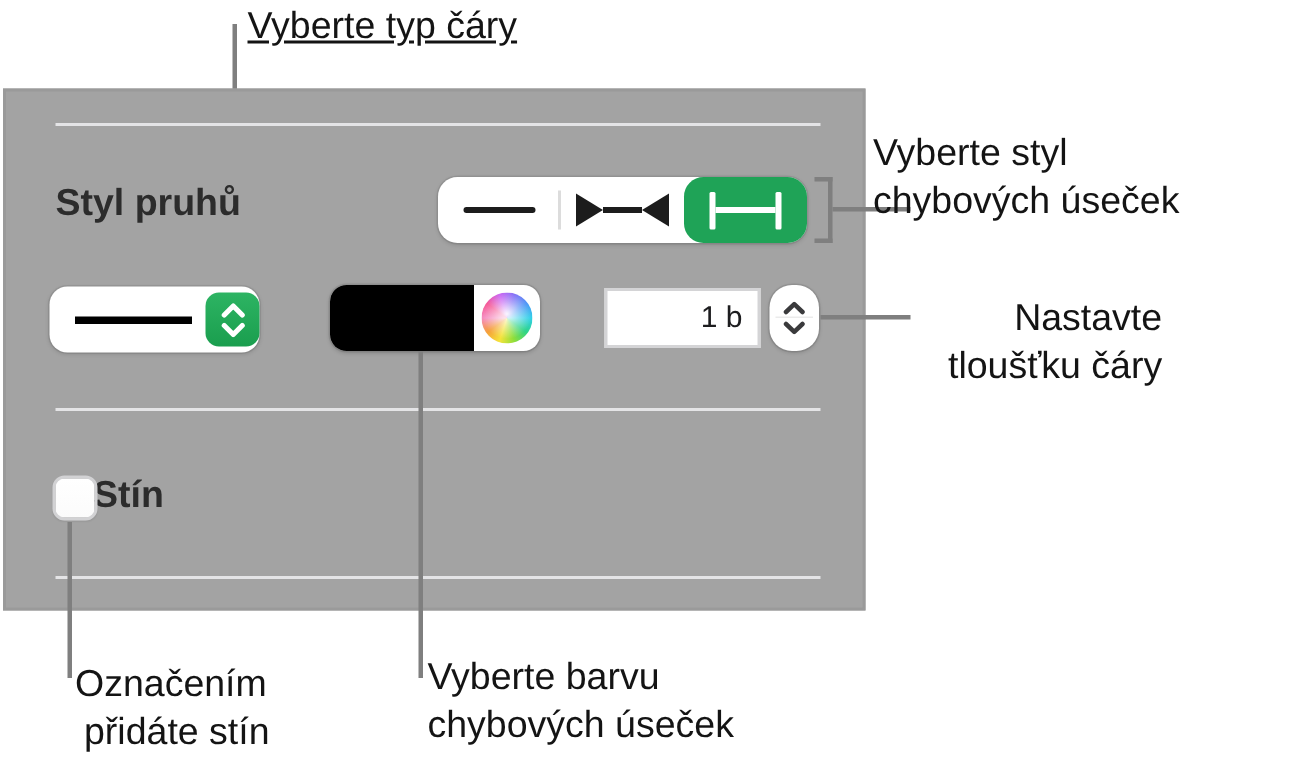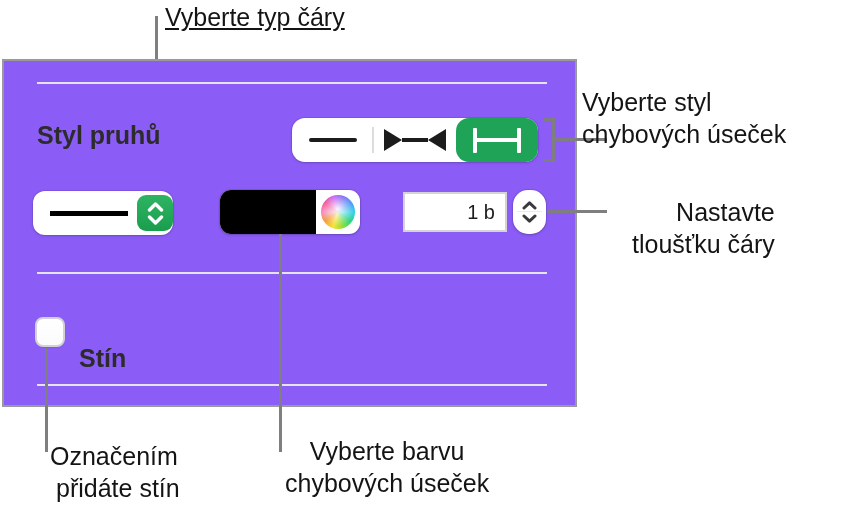--- a/index.html
+++ b/index.html
@@ -8,21 +8,21 @@
     font-family:"Liberation Sans","DejaVu Sans",sans-serif;
     -webkit-font-smoothing:antialiased;overflow:hidden;
   }
   .abs{position:absolute;}
   
   .callout{font-size:25px;line-height:32px;color:#141414;font-weight:400;white-space:nowrap;}
   .conn-v{width:3px;background:#7f7f7f;}
   .conn-h{height:3px;background:#7f7f7f;}
   .bracket{width:12px;height:44px;border:3px solid #7f7f7f;border-left:none;box-sizing:border-box;background:transparent;}
   
-  .panel{left:2px;top:59px;width:571px;height:344px;background:#8b5cf6;border:2px solid #9a9a9a;}
+  .panel{left:2px;top:59px;width:571px;height:344px;background:#a3a3a3;border:2px solid #9a9a9a;}
   .divider{height:2px;background:#e4e4e6;}
   .panel-label{font-size:25px;font-weight:600;color:#2c2c2c;white-space:nowrap;}
   
   .seg-ctl{left:292px;top:118px;width:246px;height:44px;background:#ffffff;border-radius:13px;
     box-shadow:0 0 0 1px rgba(0,0,0,0.07),0 1px 3px rgba(0,0,0,0.15);display:flex;}
   .seg{width:82px;height:44px;display:flex;align-items:center;justify-content:center;position:relative;}
   .seg-sep{position:absolute;right:0;top:9px;width:2px;height:26px;background:#dcdcdc;}
   .seg.selected{background:#1fa357;border-radius:13px;}
   .icon-line{width:48px;height:4px;background:#1c1c1c;border-radius:2px;}
   .icon-arrows{display:flex;align-items:center;}
@@ -59,21 +59,21 @@
 <body>
 
 <div class="abs callout" style="left:165px;top:1px;text-decoration:underline;">Vyberte typ čáry</div>
 <div class="abs conn-v" style="left:155px;top:16px;height:176px;"></div>
 
 <div class="abs panel">
   <div class="abs divider" style="left:33px;top:21px;width:510px;"></div>
   <div class="abs divider" style="left:33px;top:211px;width:510px;"></div>
   <div class="abs divider" style="left:33px;top:323px;width:510px;"></div>
   <div class="abs panel-label" style="left:33px;top:60px;">Styl pruhů</div>
-  <div class="abs panel-label" style="left:75px;top:255px;margin-top:28px;">Stín</div>
+  <div class="abs panel-label" style="left:58px;top:255px;">Stín</div>
 </div>
 
 <div class="abs seg-ctl">
   <div class="seg">
     <span class="icon-line"></span>
     <span class="seg-sep"></span>
   </div>
   <div class="seg">
     <span class="icon-arrows">
       <span class="tri-r"></span>
@@ -133,16 +133,16 @@
   <div>tloušťku čáry</div>
 </div>
 
 <div class="abs checkbox"></div>
 <div class="abs conn-v" style="left:45px;top:348px;height:104px;"></div>
 
 <div class="abs callout" style="left:50px;top:440px;">
   <div>Označením</div>
   <div style="padding-left:6px;">přidáte stín</div>
 </div>
-<div class="abs callout" style="left:285px;top:435px;text-align:center;">
+<div class="abs callout" style="left:285px;top:435px;">
   <div>Vyberte barvu</div>
   <div>chybových úseček</div>
 </div>
 
 </body></html>

